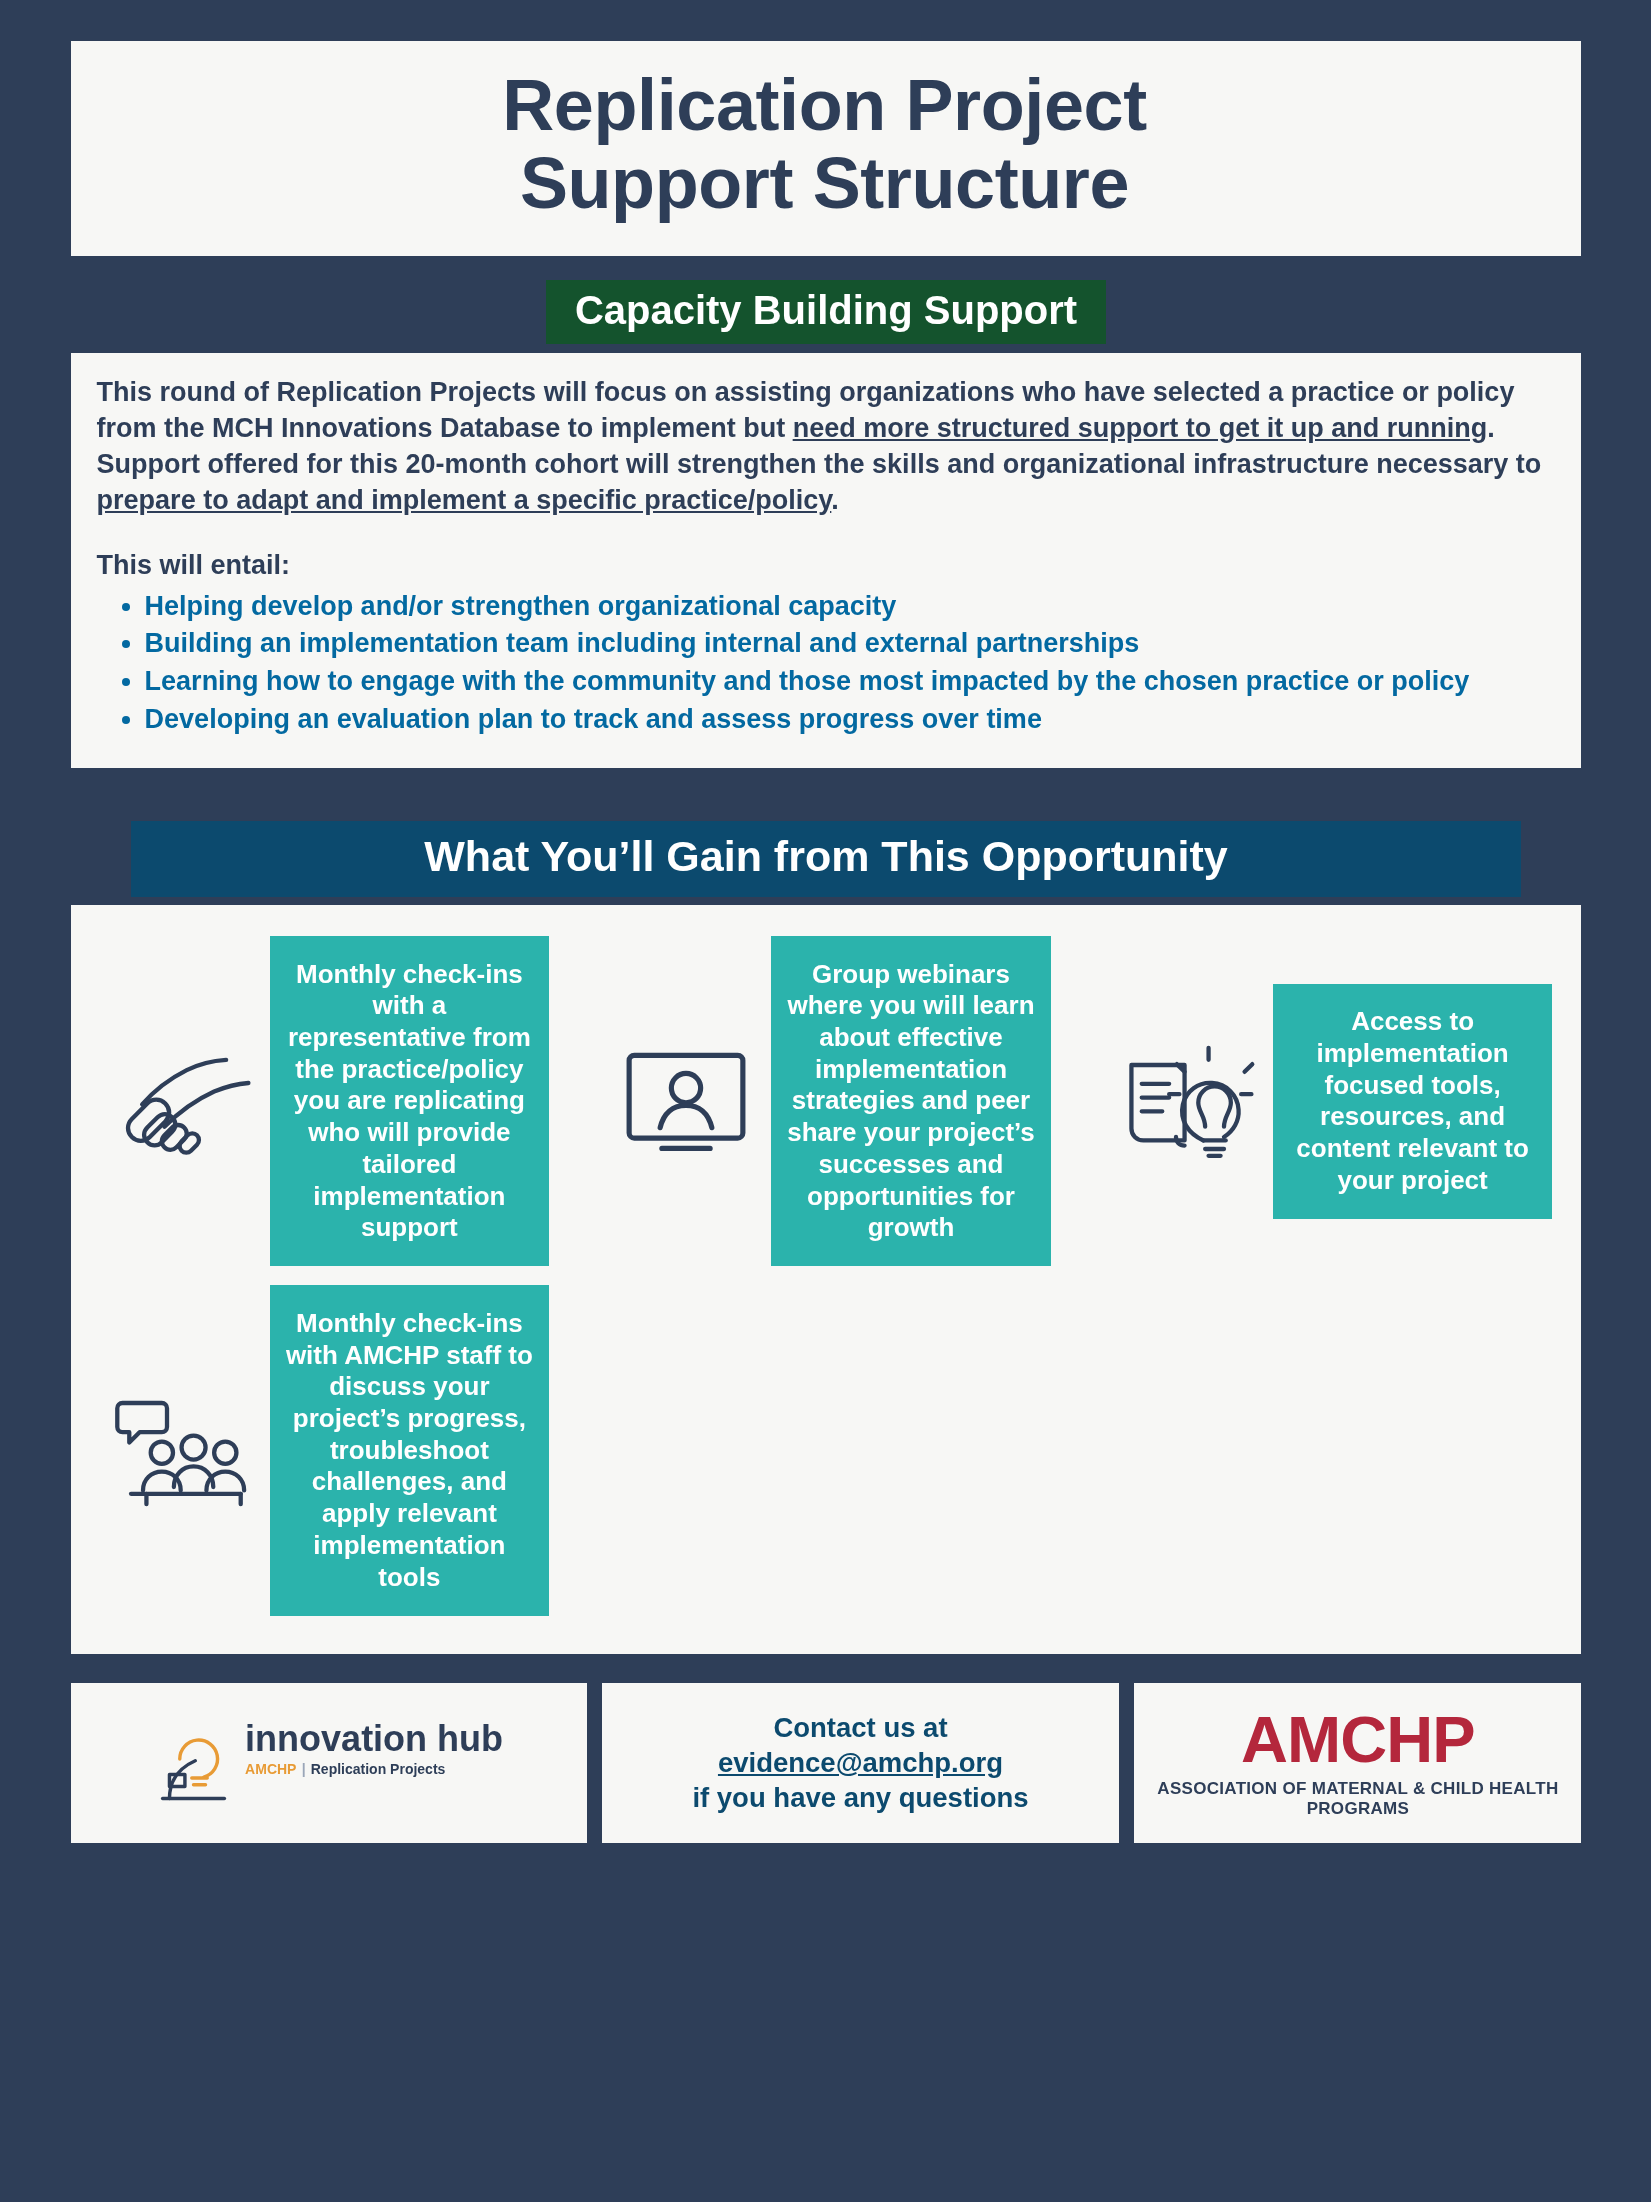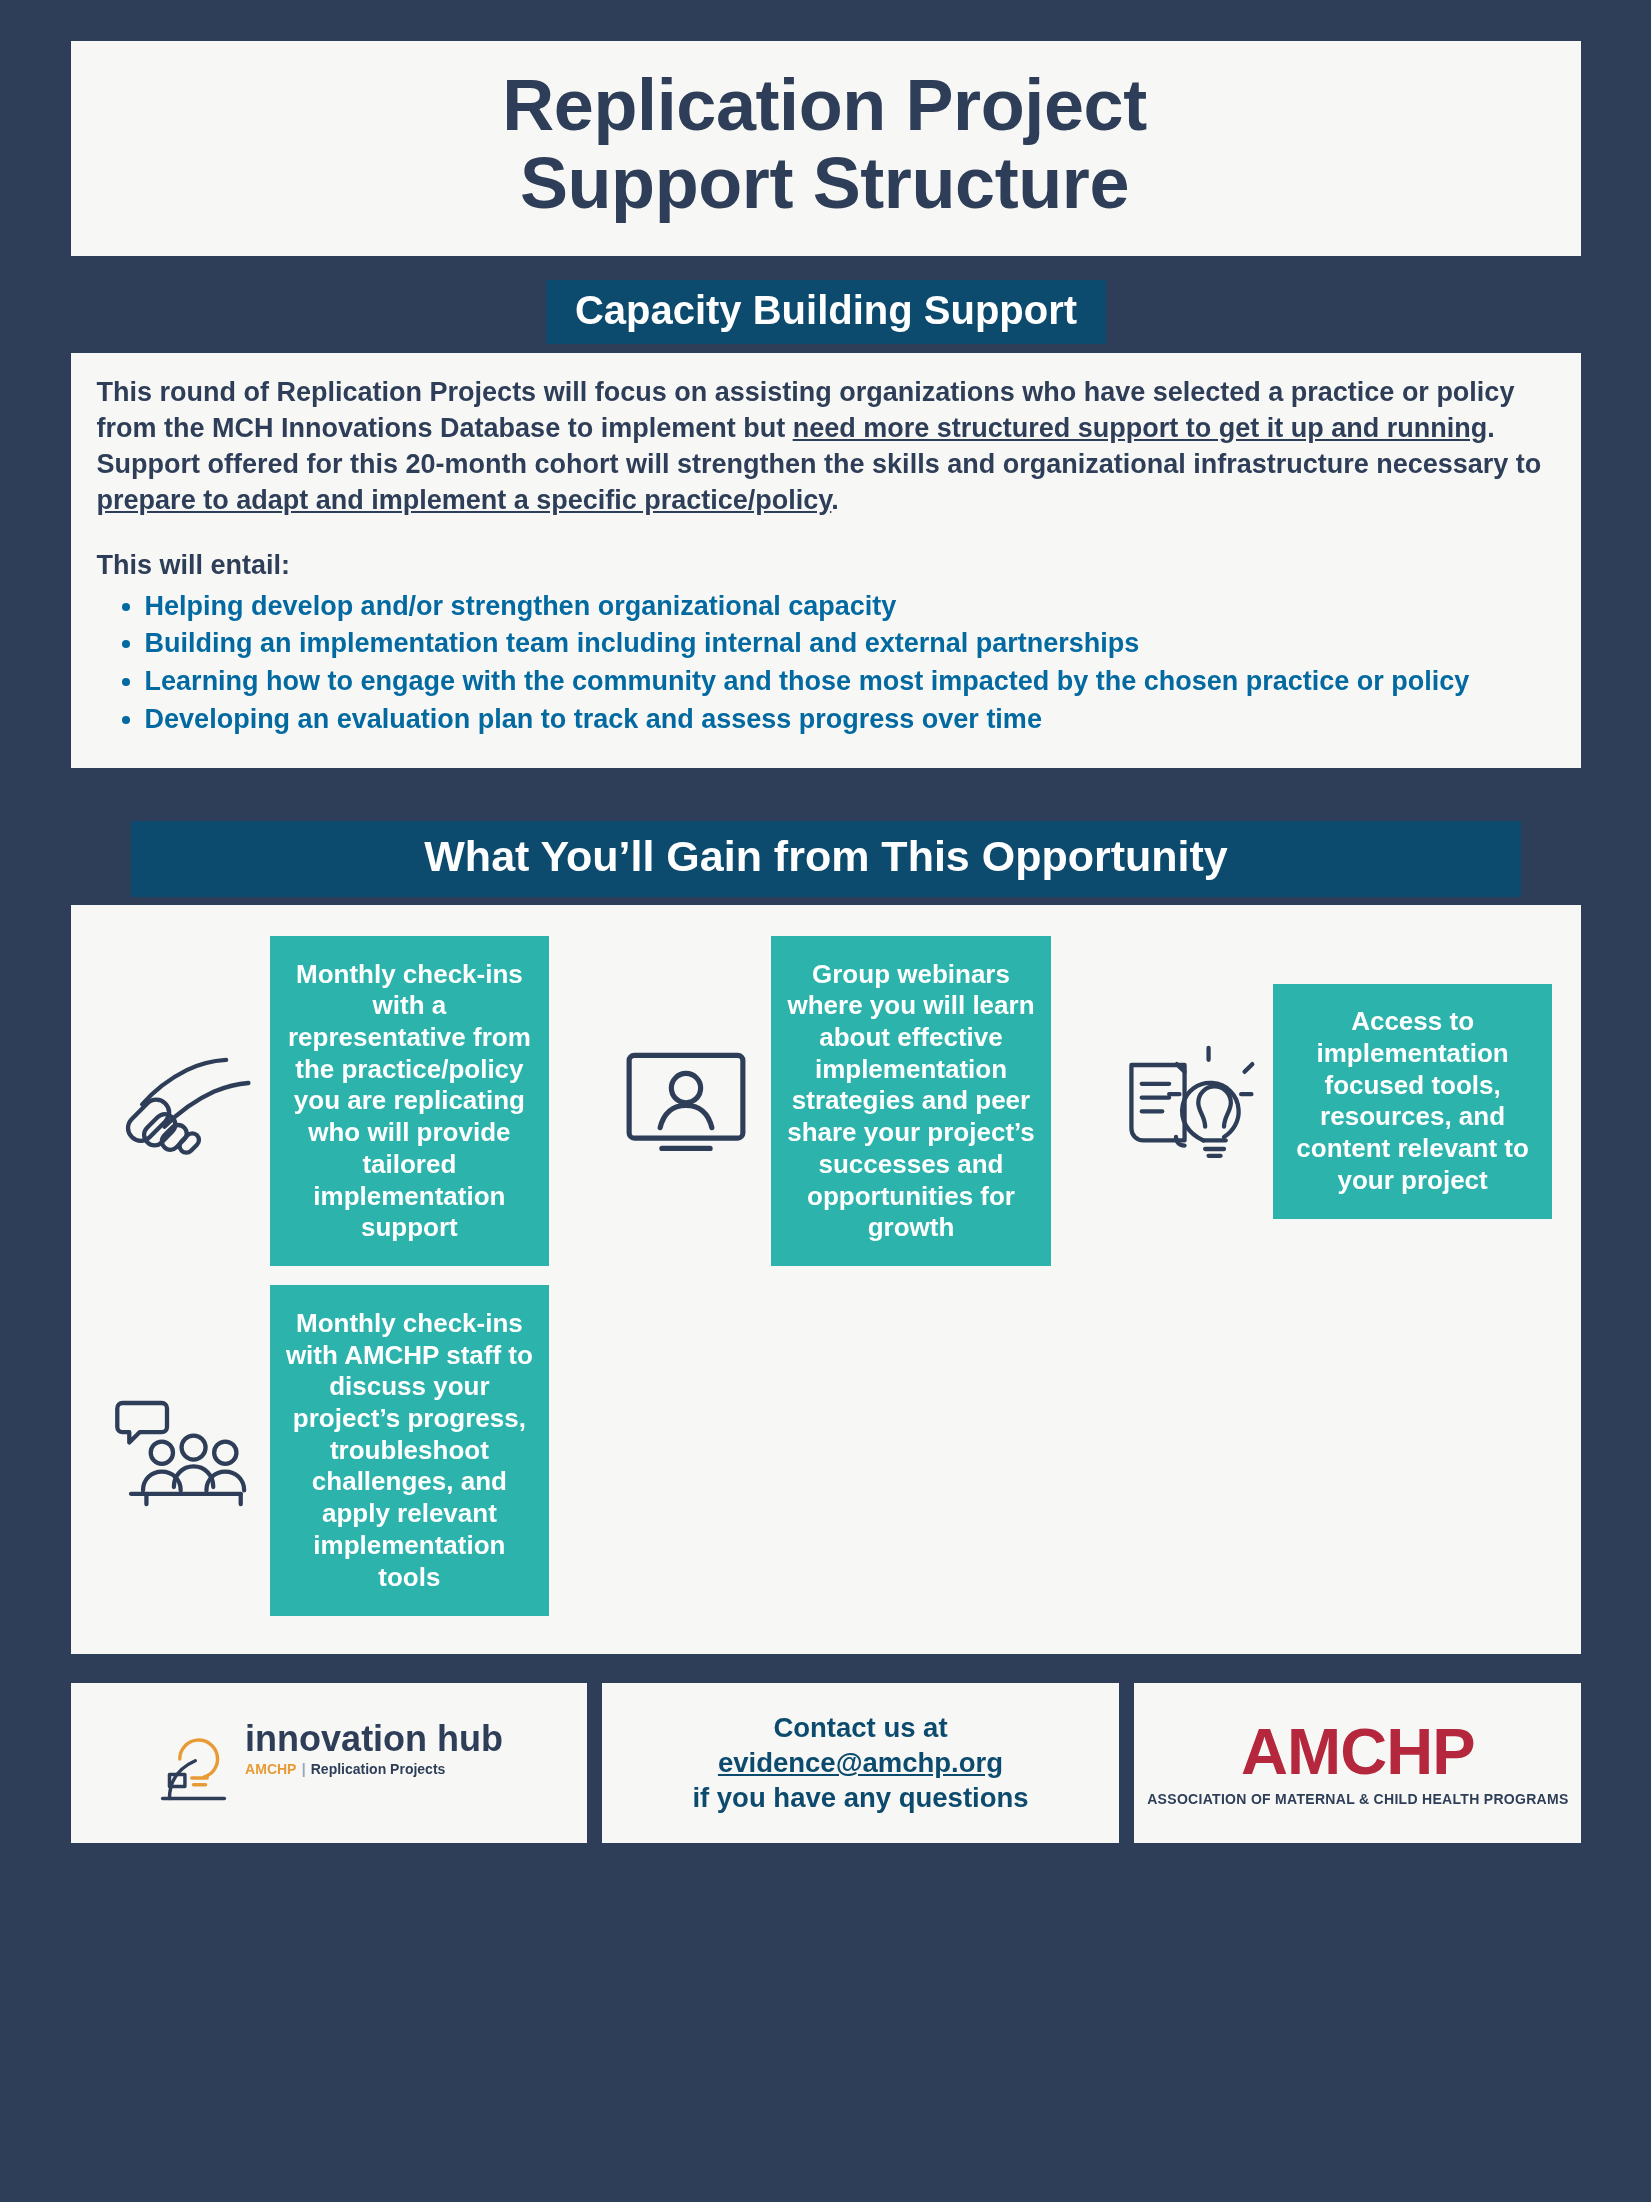--- a/index.html
+++ b/index.html
@@ -38,21 +38,21 @@
     color: #2e3e58;
   }
 
   
   .pill-wrap {
     text-align: center;
     margin-top: 24px;
   }
   .pill {
     display: inline-block;
-    background: #0c4a6e;
+    background: #14532d;
     color: #ffffff;
     font-size: 40px;
     font-weight: bold;
     padding: 8.6px 29px 12px 29px;
     line-height: 1.1;
   }
 
   
   .body-card {
     background: #f7f7f5;
@@ -188,21 +188,21 @@
     text-align: center;
   }
   .amchp-logo .word {
     font-size: 65px;
     font-weight: bold;
     color: #b4273c;
     letter-spacing: -0.9px;
     line-height: 1;
   }
   .amchp-logo .sub {
-    font-size: 14px;
+    font-size: 17px;
     font-weight: bold;
     color: #2e3e58;
     letter-spacing: 0.3px;
     margin-top: 6.9px;
   }
 </style>
 </head>
 <body>
 
 <div class="page">

